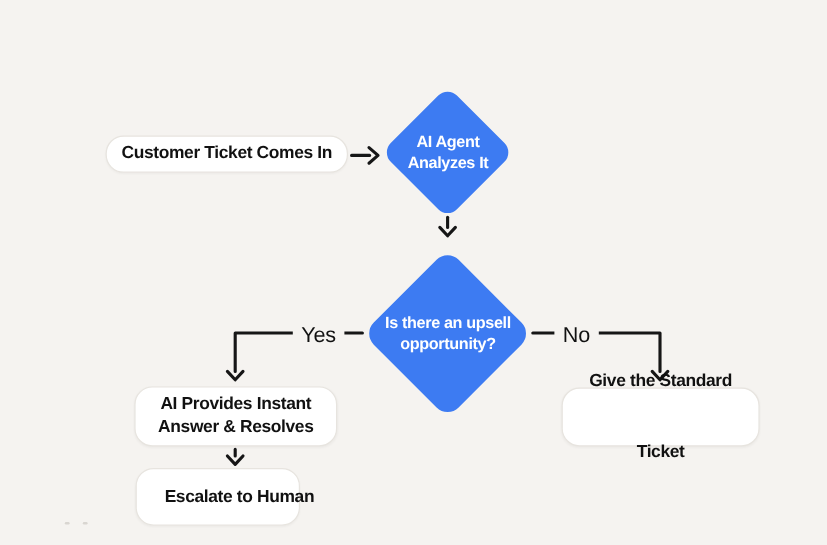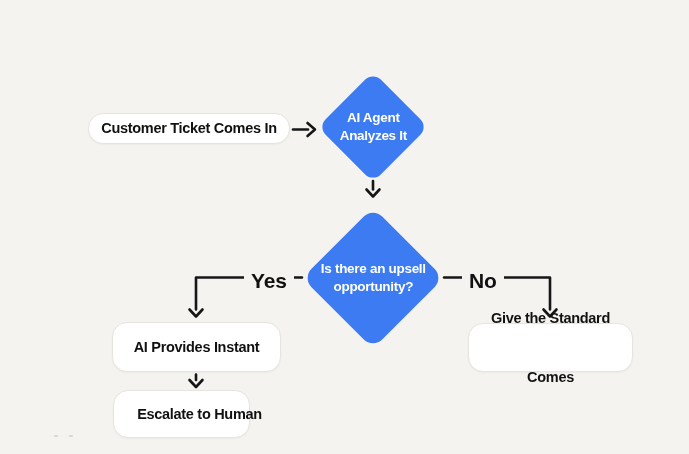--- a/index.html
+++ b/index.html
@@ -68,22 +68,22 @@
     text-align:center;
   }
   #diamond-analyze .diamond-label{width:120px;}
   #diamond-upsell .diamond-label{width:150px;}
   .diamond .diamond-label span{display:block;white-space:nowrap;}
 
   .branch-label{
     position:absolute;
     background:var(--background);
     color:var(--text-dark);
-    font-weight:700;
-    font-size:21px;
+    font-weight:400;
+    font-size:18px;
     letter-spacing:-0.2px;
     padding:1px 7px;
     z-index:3;
   }
   #label-yes{left:244px;top:268px;}
   #label-no{left:462px;top:268px;}
 
   .artifact-dots{
     position:absolute;left:54px;top:435px;z-index:1;
     display:flex;gap:11px;
@@ -147,29 +147,30 @@
       <span>Is there an upsell</span>
       <span>opportunity?</span>
     </div>
   </div>
 
   <div class="branch-label" id="label-yes">Yes</div>
   <div class="branch-label" id="label-no">No</div>
 
   <div class="node" id="node-ai-provides">
     <span>AI Provides Instant</span>
+    <span>Answer &amp; Resolves</span>
   </div>
 
   <div class="node" id="node-escalate">
     <span>Escalate to Human</span>
   </div>
 
   <div class="node" id="node-standard">
     <span>Give the Standard</span>
-    <span>Comes</span>
+    <span>Ticket</span>
   </div>
 
   <div class="artifact-dots">
       <i></i>
       <i></i>
     </div>
 
 </div>
 
 </body></html>

